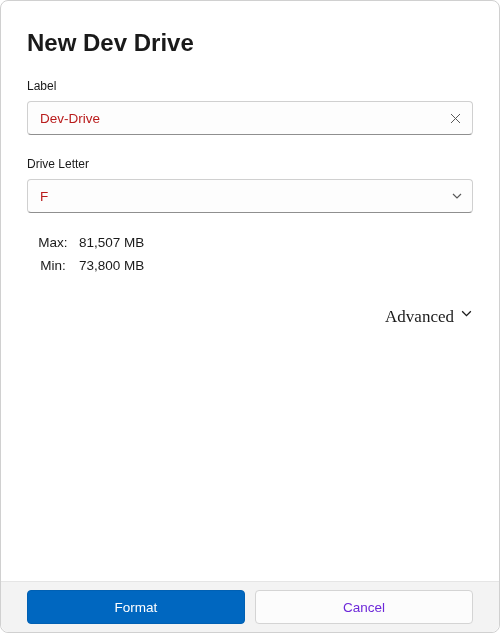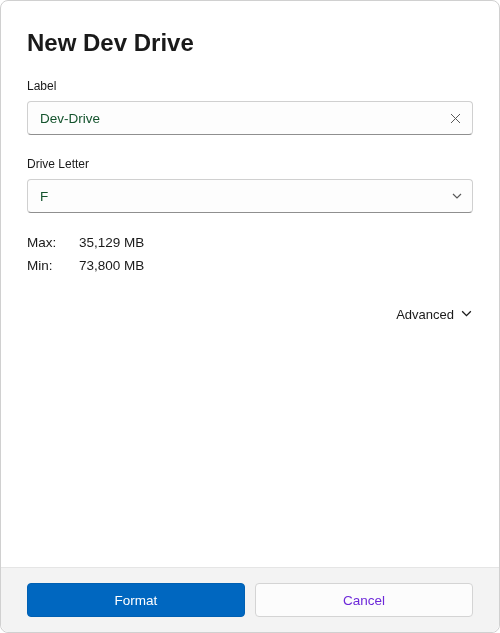--- a/index.html
+++ b/index.html
@@ -38,21 +38,21 @@
   .field-group { margin-bottom: 22px; }
   .text-input, .select-input {
     width: 100%;
     height: 34px;
     border: 1px solid #d0d0d0;
     border-bottom: 1.5px solid #8f8f8f;
     border-radius: 4px;
     padding: 0 34px 0 12px;
     font-size: 13.5px;
     font-family: inherit;
-    color: #14532d;
+    color: #b91c1c;
     background: #fdfdfd;
     position: relative;
   }
   .input-wrap { position: relative; }
   .clear-btn {
     position: absolute;
     right: 8px;
     top: 50%;
     transform: translateY(-50%);
     width: 20px; height: 20px;
@@ -66,41 +66,42 @@
     right: 10px;
     top: 50%;
     transform: translateY(-50%);
     pointer-events: none;
     color: #5a5a5a;
   }
   .info-row {
     display: flex;
     font-size: 13.5px;
     margin-bottom: 8px;
+    text-align: center;
   }
   .info-key { width: 52px; }
   .advanced-row {
     display: flex;
     justify-content: flex-end;
     margin-top: 34px;
   }
   .advanced-toggle {
     display: flex;
     align-items: flex-start;
     gap: 6px;
-    font-size: 13px;
+    font-size: 17px;
     cursor: pointer;
     background: none; border: none;
     color: #1a1a1a;
-    font-family: Liberation Sans, sans-serif;
+    font-family: Liberation Serif, serif;
   }
   .footer {
     background: #f3f3f3;
     border-top: 1px solid #e5e5e5;
-    padding: 15px 26px;
+    padding: 8px 26px;
     display: flex;
     gap: 10px;
     border-radius: 0 0 8px 8px;
   }
   .btn {
     flex: 1;
     height: 34px;
     border-radius: 4px;
     font-size: 13.5px;
     font-family: inherit;
@@ -152,21 +153,21 @@
             </svg>
         </span>
       </div>
     </div>
 
     <div class="field-group">
     </div>
 
     <div class="info-row">
       <span class="info-key">Max:</span>
-      <span>35,129 MB</span>
+      <span>81,507 MB</span>
     </div>
     <div class="info-row">
       <span class="info-key">Min:</span>
       <span>73,800 MB</span>
     </div>
 
     <div class="advanced-row">
       <button class="advanced-toggle">
         <span>Advanced</span>
         <span>

